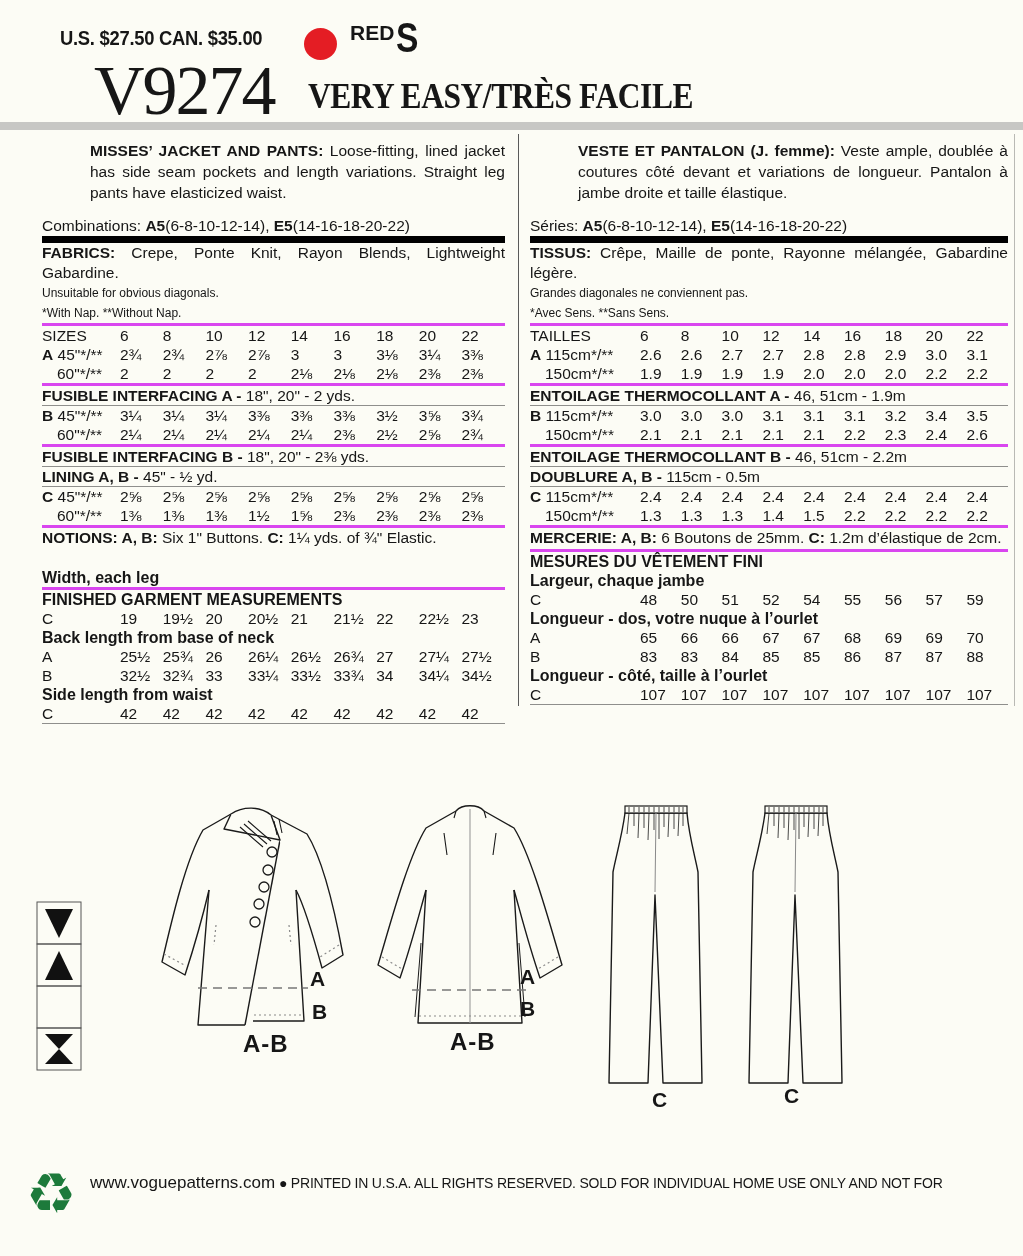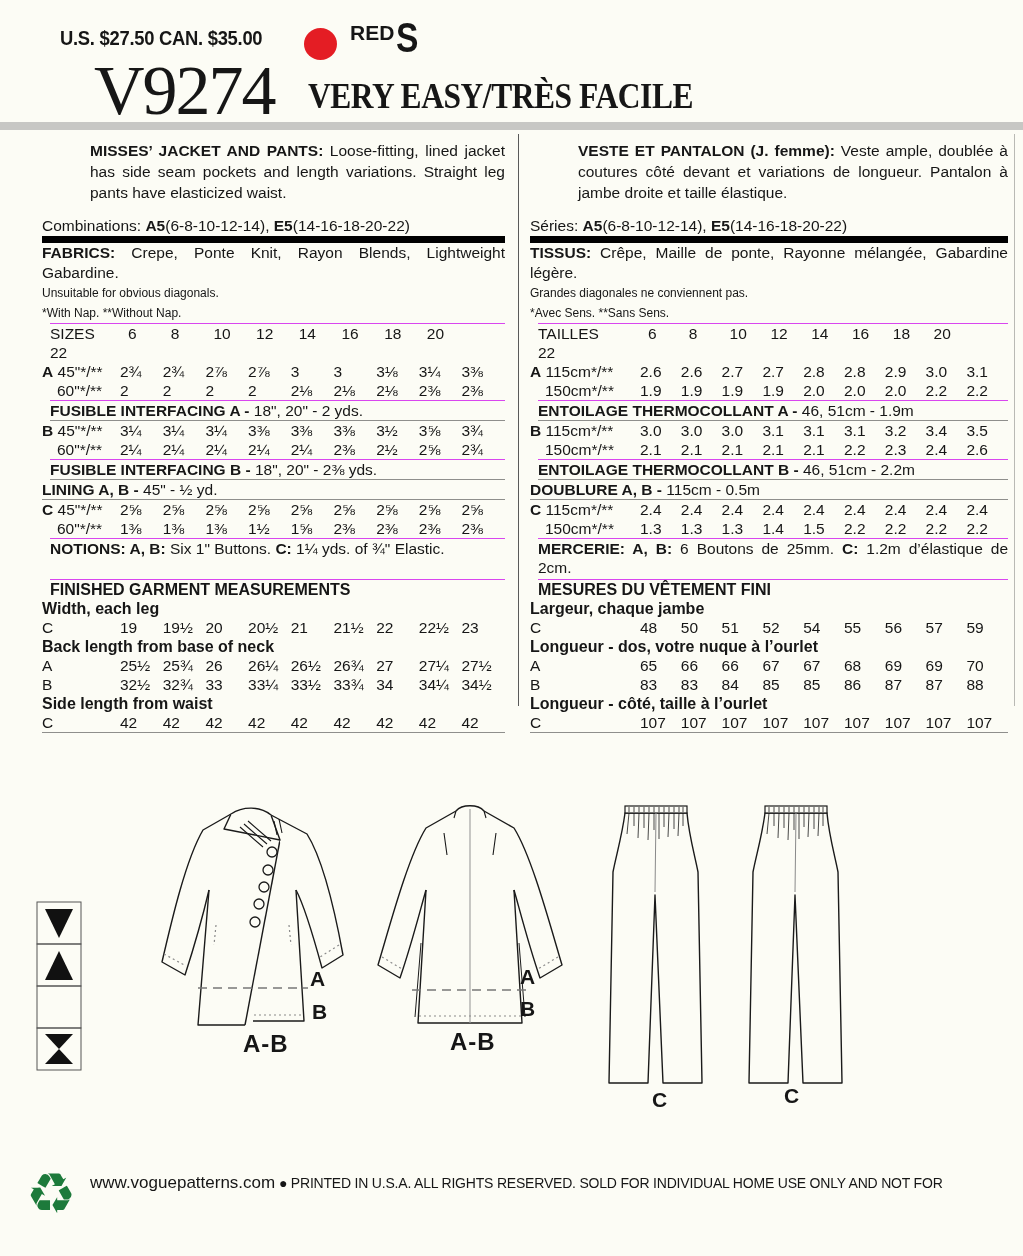--- a/index.html
+++ b/index.html
@@ -35,21 +35,21 @@
   
   .trow{display:flex;flex-wrap:wrap;font-size:15.5px;line-height:19px;}
   .trow .lbl{flex:0 0 78px;white-space:nowrap;}
   .right-tab .trow .lbl{flex:0 0 110px;}
   .trow .cell{flex:0 0 42.7px;white-space:nowrap;}
   .right-tab .trow .cell{flex:0 0 40.8px;}
   .lbl .indent{padding-left:15px;}
   .trow.sec .sectxt{width:100%;text-align:left;}
   .trow.head{font-weight:bold;font-size:16px;}
   .trow.sec.just .sectxt{text-align:justify;display:block;}
-  .bt{border-top:1px solid #d946ef;margin-left:8px;}
+  .bt{border-top:3px solid #d946ef;}
   .bb{border-bottom:1px solid #8f8f8c;}
   .pad{padding-bottom:19px;}
   .fin{margin-top:2px;}
   
   .drawing{position:absolute;}
   .garment-label{position:absolute;font-weight:bold;font-size:21px;}
   .garment-label.big{font-size:24px;letter-spacing:1px;}
   
   #recycle{position:absolute;left:26px;top:1164px;font-size:56px;line-height:60px;}
   #footer-text{position:absolute;left:90px;top:1172px;width:920px;}
@@ -170,25 +170,25 @@
         <span class="cell">2⅜</span>
         <span class="cell">2⅜</span>
         <span class="cell">2⅜</span>
         <span class="cell">2⅜</span>
       </div>
       <div class="trow sec bt pad">
         <span class="sectxt"><span class="b">NOTIONS: A, B:</span><span> Six 1" Buttons. </span><span class="b">C:</span><span> 1¼ yds. of ¾" Elastic.</span></span>
       </div>
     </div>
   <div class="left-tab fin">
+      <div class="trow head">
+        <span class="sectxt"><span class="b">Width, each leg</span></span>
+      </div>
       <div class="trow head bt">
         <span class="sectxt"><span class="b">FINISHED GARMENT MEASUREMENTS</span></span>
-      </div>
-      <div class="trow head">
-        <span class="sectxt"><span class="b">Width, each leg</span></span>
       </div>
       <div class="trow cols">
         <span class="lbl"><span>C</span></span>
         <span class="cell">19</span>
         <span class="cell">19½</span>
         <span class="cell">20</span>
         <span class="cell">20½</span>
         <span class="cell">21</span>
         <span class="cell">21½</span>
         <span class="cell">22</span>

